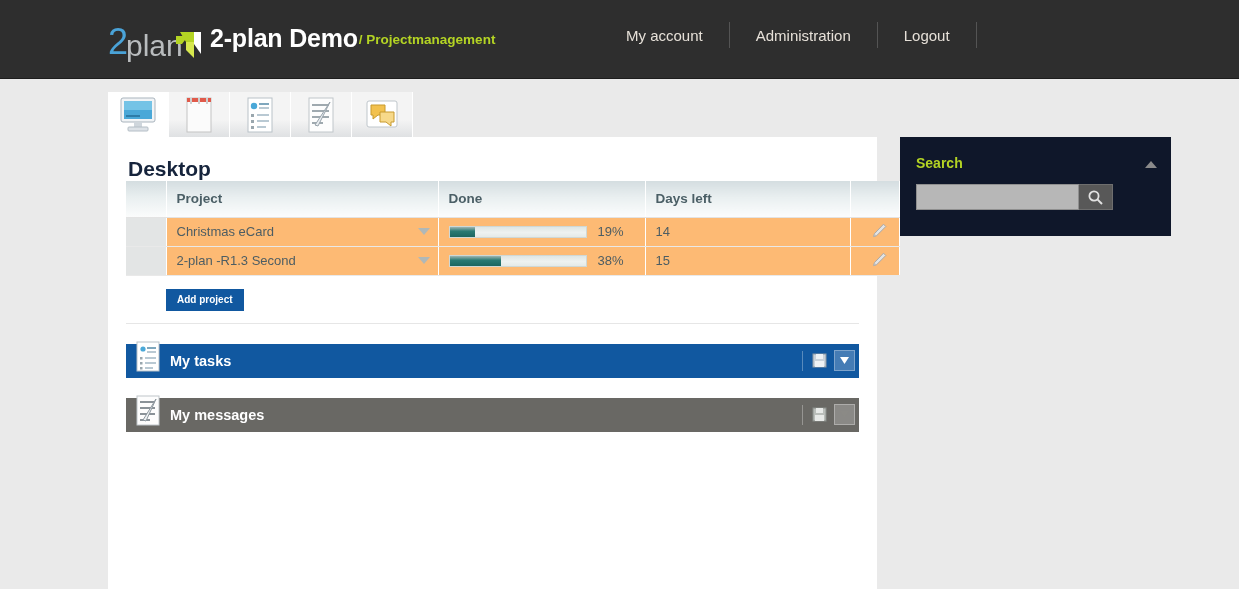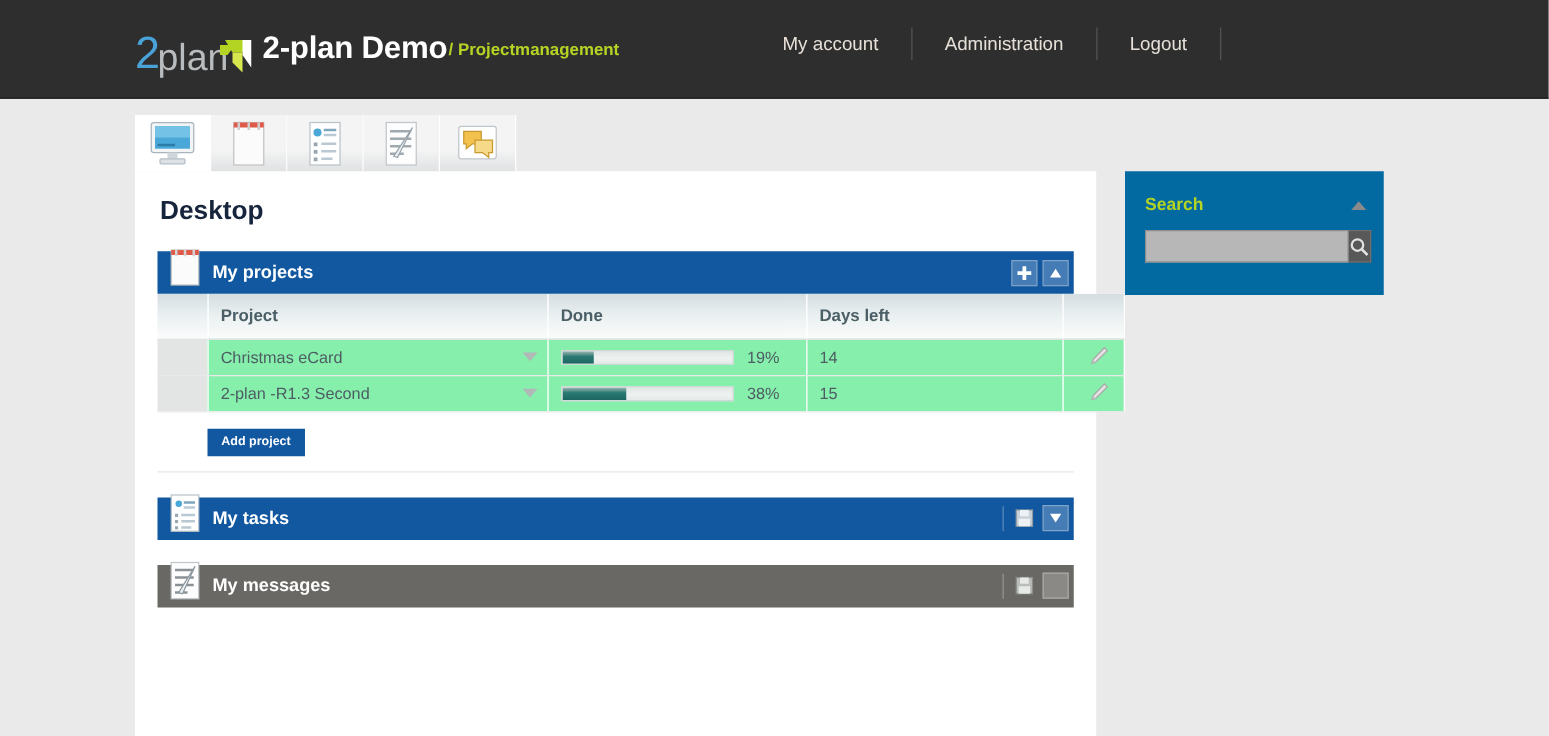--- a/index.html
+++ b/index.html
@@ -161,21 +161,21 @@
   }
   table.projects td {
     height: 29px;
     font-size: 13px;
     color: #4d5d63;
     padding: 0 0 0 10px;
     border-right: 1px solid #ffffff;
     border-bottom: 1px solid #e9e9e9;
     vertical-align: middle;
   }
-  tr.row-a td { background: #86efac; }
+  tr.row-a td { background: #fdba74; }
   tr.row-b td { background: #f9fafa; }
   tr.row-a td.first, tr.row-b td.first { background: #e3e5e5; }
   tr.row-b td.first { background: #eef0f0; }
 
   .col-0 { width: 40px; }
   .col-1 { width: 272px; }
   .col-2 { width: 207px; }
   .col-3 { width: 205px; }
   .col-4 { width: 49px; }
 
@@ -224,22 +224,22 @@
   }
   .divider {
     margin: 12px 18px 0 18px;
     border-top: 1px solid #e6e6e6;
   }
 
   
   .search-box {
     position: absolute;
     left: 900px; top: 137px;
-    width: 207px; height: 99px;
-    background: #0369a1;
+    width: 271px; height: 99px;
+    background: #0f172a;
     padding: 18px 16px 0 16px;
   }
   .search-label {
     color: #b4d424;
     font-size: 14px;
     font-weight: bold;
   }
   .search-collapse {
     position: absolute;
     right: 14px; top: 24px;
@@ -355,45 +355,20 @@
       <path d="M8 9 h14 v10 h-7 l-5 4 v-4 h-2 z" fill="#f2c14e" stroke="#c79a2e"></path>
       <path d="M17 16 h14 v10 h-3 v4 l-5 -4 h-6 z" fill="#f7d98a" stroke="#c79a2e"></path>
     </svg>
   </div>
 </div>
 
 <div class="content">
   <div class="page-title">Desktop</div>
 
   <div class="panel">
-    <div class="panel-head blue">
-      <div class="panel-badge">
-        <svg width="30" height="34" viewBox="0 0 30 34">
-          <rect x="3" y="4" width="22" height="28" fill="#fbfbfb" stroke="#c3c3c3"></rect>
-          <rect x="3" y="4" width="22" height="4" fill="#e05a4a"></rect>
-          <rect x="6" y="4" width="2" height="5" fill="#d4d4d4"></rect>
-          <rect x="13" y="4" width="2" height="5" fill="#d4d4d4"></rect>
-          <rect x="20" y="4" width="2" height="5" fill="#d4d4d4"></rect>
-        </svg>
-      </div>
-      <div class="panel-title">My projects</div>
-      <div class="panel-btns">
-        <div class="pbtn">
-          <svg width="13" height="13" viewBox="0 0 13 13">
-            <rect x="5" y="1" width="3" height="11" fill="#ffffff"></rect>
-            <rect x="1" y="5" width="11" height="3" fill="#ffffff"></rect>
-          </svg>
-        </div>
-        <div class="pbtn">
-          <svg width="13" height="13" viewBox="0 0 13 13">
-            <polygon points="6.5,3 11,10 2,10" fill="#ffffff"></polygon>
-          </svg>
-        </div>
-      </div>
-    </div>
 
     <table class="projects">
       <colgroup>
         <col class="col-0">
           <col class="col-1">
           <col class="col-2">
           <col class="col-3">
           <col class="col-4">
       </colgroup>
       <thead>

